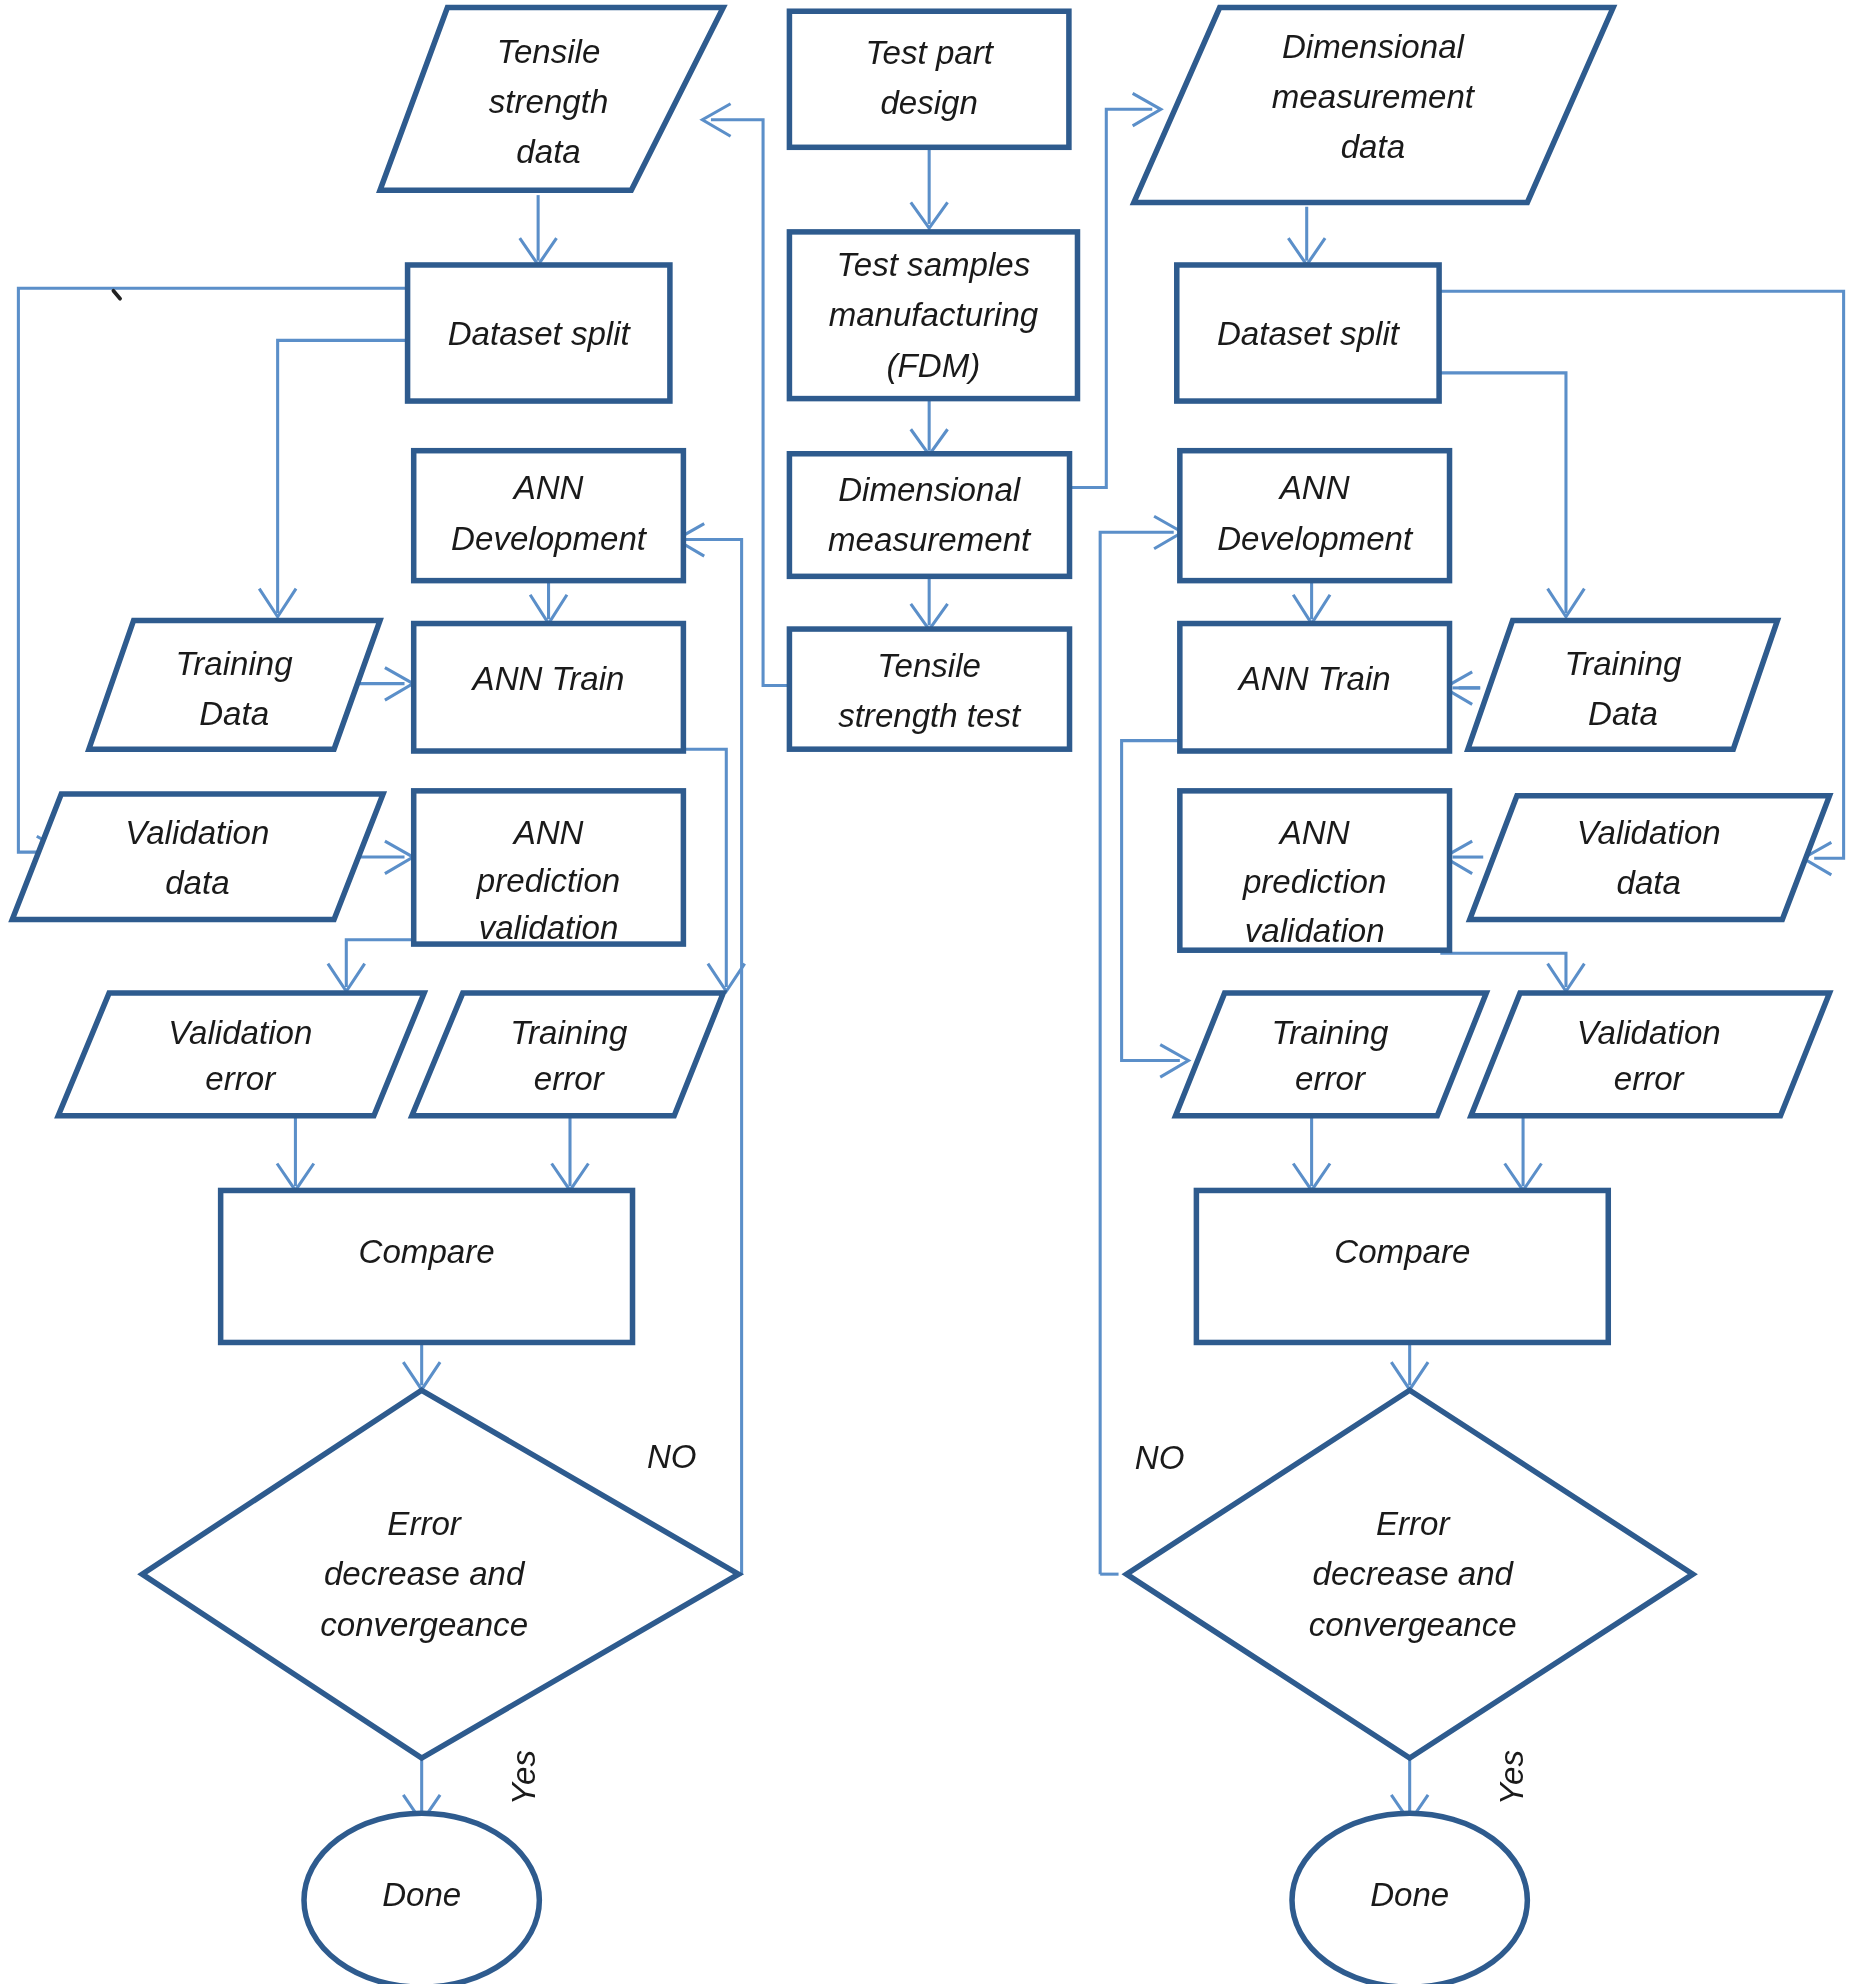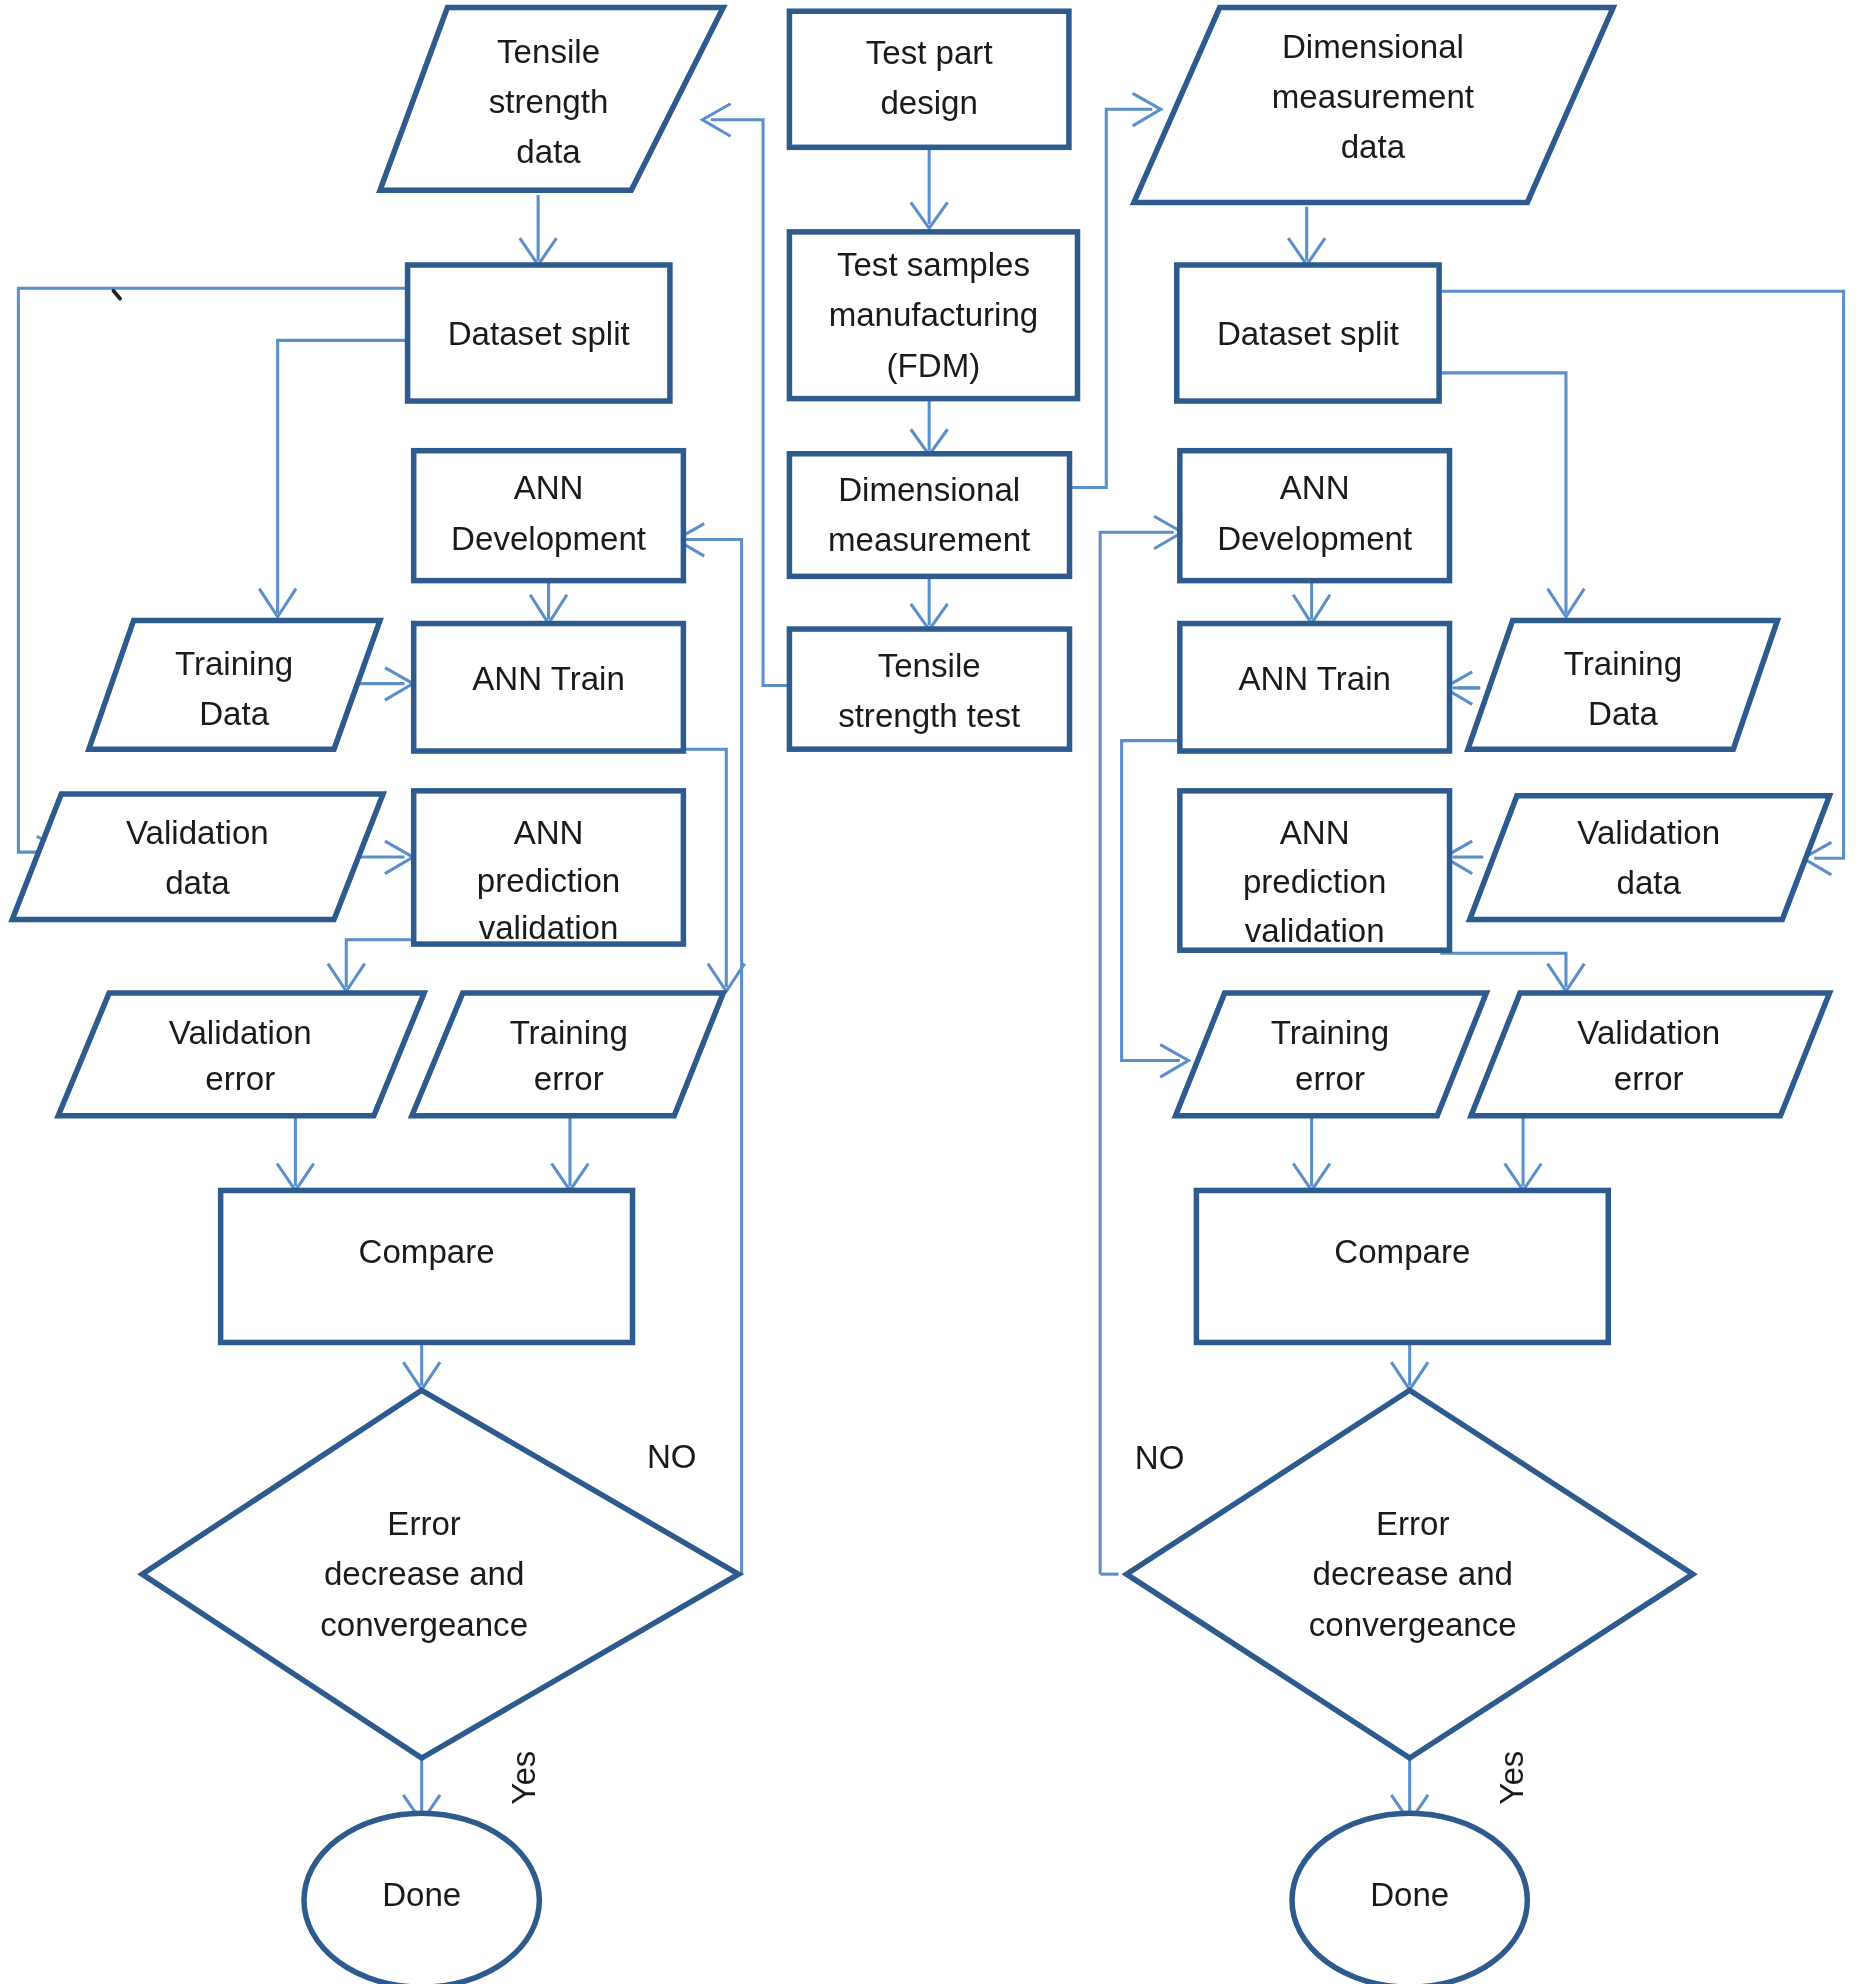--- a/index.html
+++ b/index.html
@@ -10,20 +10,21 @@
   }
   body {
     font-family: "Liberation Sans", sans-serif;
   }
   #stage {
     position: relative;
     width: 1862px;
     height: 1985px;
     background: #ffffff;
     overflow: hidden;
+    font-style: italic;
   }
   svg#flow {
     position: absolute;
     left: 0;
     top: 0;
     width: 1862px;
     height: 1985px;
   }
   .shape-stroke {
     stroke: #2e5b8e;

